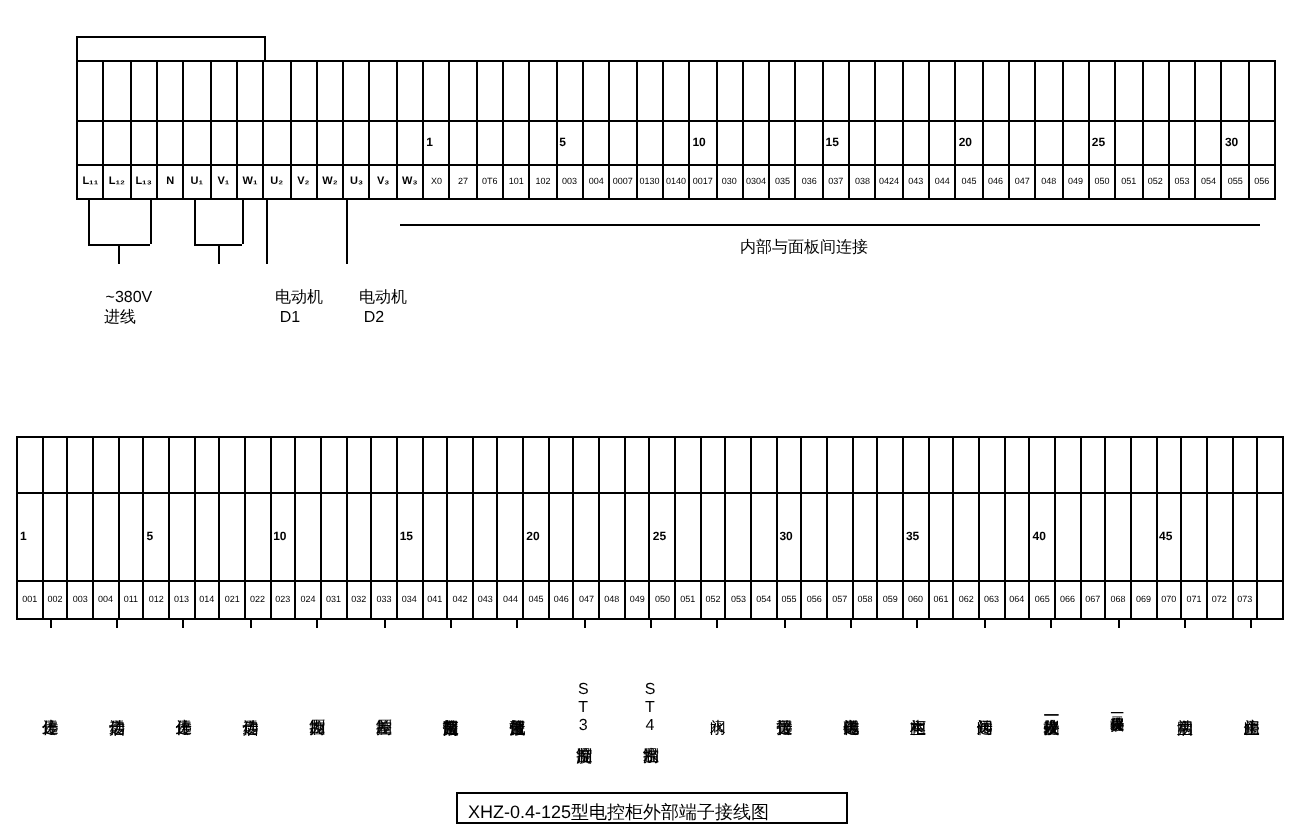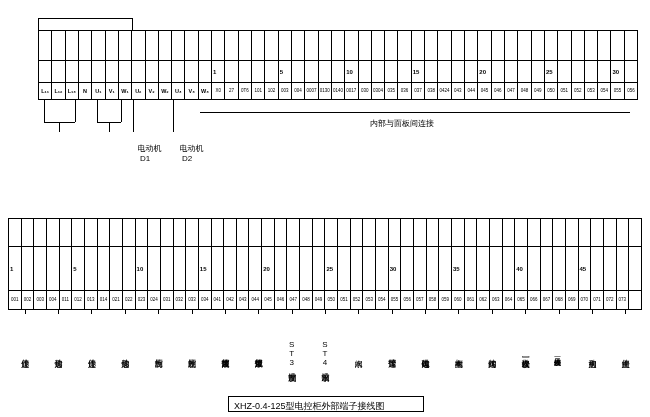--- a/index.html
+++ b/index.html
@@ -228,20 +228,24 @@
   <div class="vline" style="left:59px;top:122px;height:10px;"></div>
 
   <div class="vline" style="left:97px;top:100px;height:22px;"></div>
   <div class="vline" style="left:121px;top:100px;height:22px;"></div>
   <div class="hline" style="left:97px;top:122px;width:24px;"></div>
   <div class="vline" style="left:109px;top:122px;height:10px;"></div>
 
   <div class="vline" style="left:133px;top:100px;height:32px;"></div>
   <div class="vline" style="left:173px;top:100px;height:32px;"></div>
 
+  <div class="hlabel" style="left:34px;top:134px;width:52px;">
+    <span style="white-space:pre-line;">~380V
+进线</span>
+  </div>
   <div class="hlabel" style="left:124px;top:134px;width:42px;">
     <span style="white-space:pre-line;">电动机
 D1</span>
   </div>
   <div class="hlabel" style="left:166px;top:134px;width:42px;">
     <span style="white-space:pre-line;">电动机
 D2</span>
   </div>
 
   <div class="strip" id="botStrip" style="left:8px;top:218px;width:634px;height:92px;">

